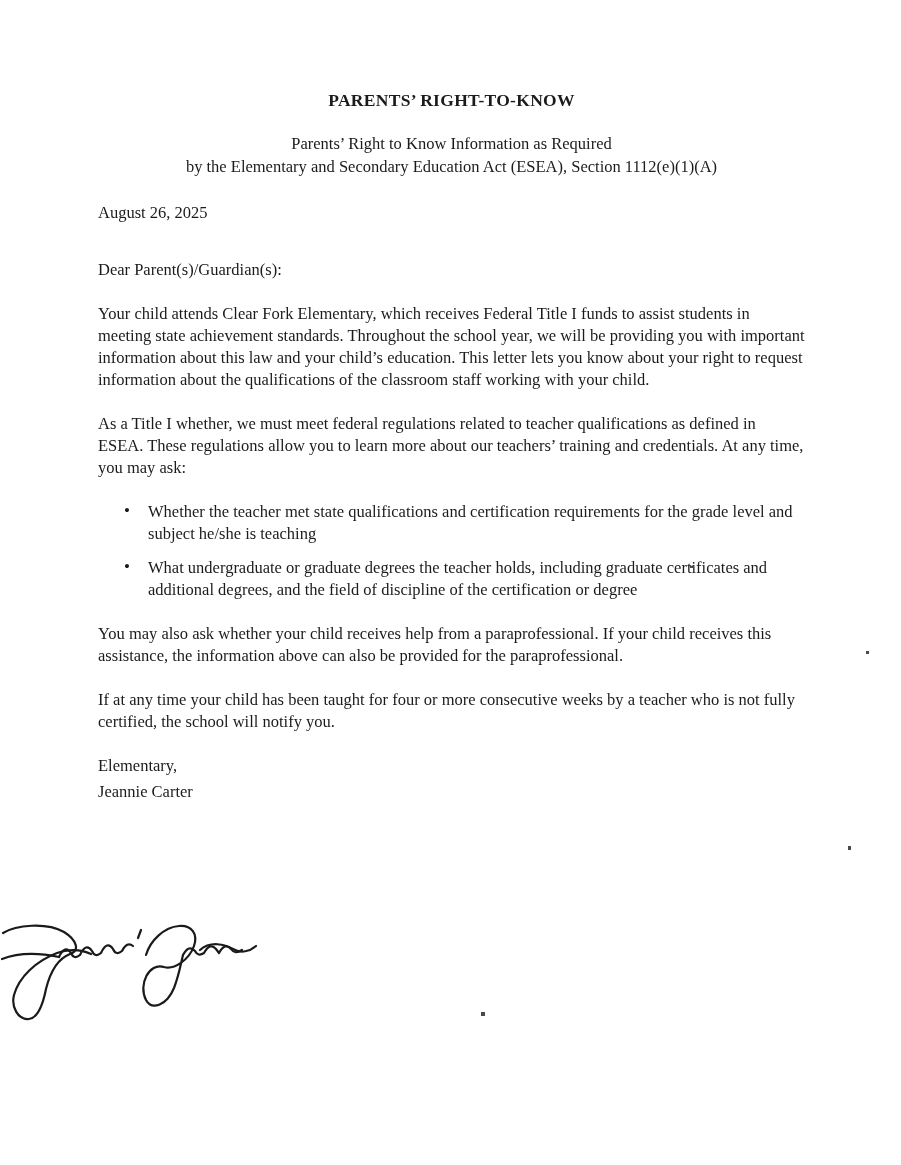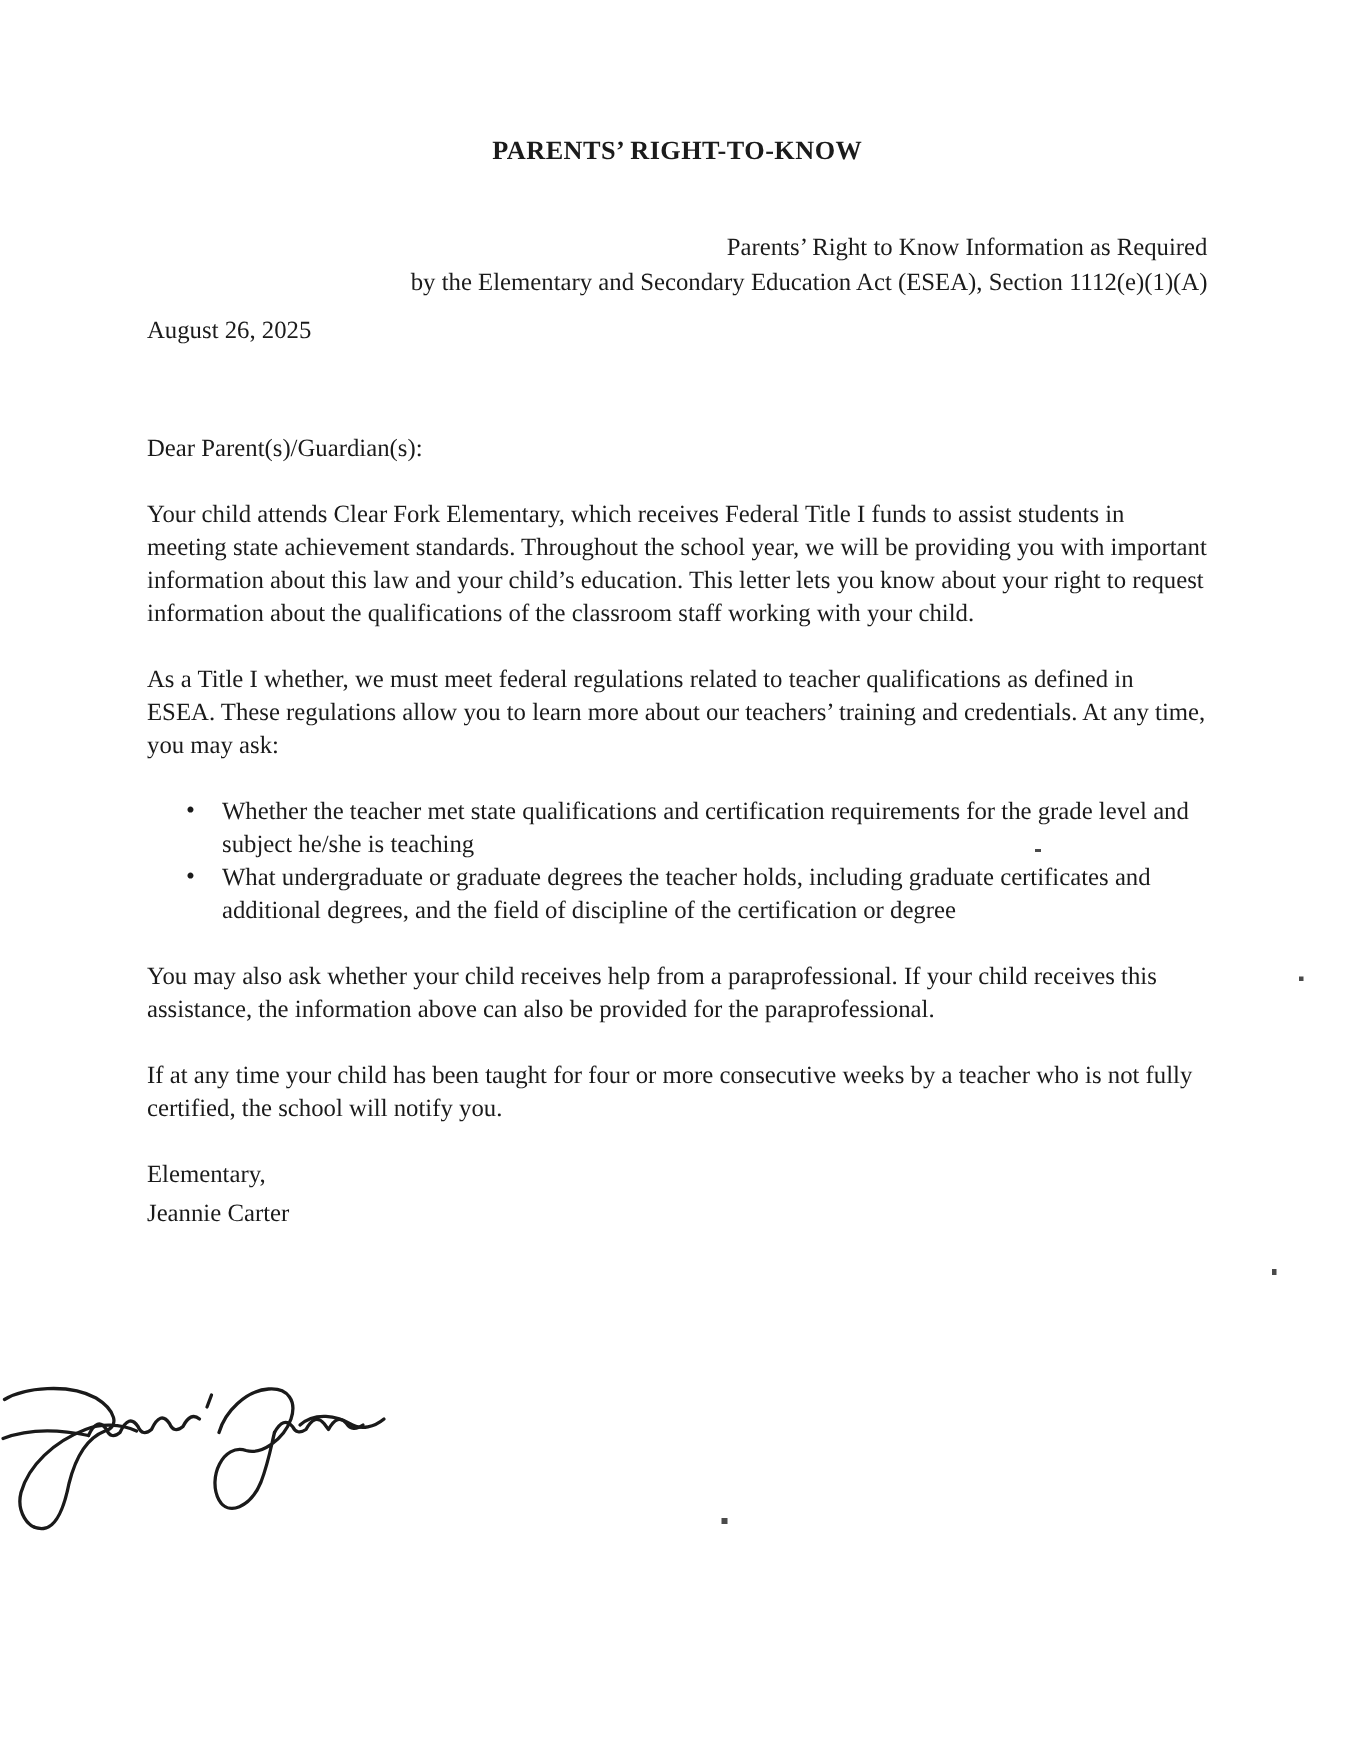--- a/index.html
+++ b/index.html
@@ -30,43 +30,44 @@
     line-height: 22px;
   }
   .title {
     text-align: center;
     font-weight: bold;
     font-size: 17.5px;
     line-height: 24px;
     letter-spacing: 0.3px;
   }
   .subtitle {
-    margin-top: 41px;
-    text-align: right;
+    margin-top: 20px;
+    text-align: center;
     line-height: 23px;
   }
   .date-line {
-    margin-top: 10px;
+    margin-top: 24px;
   }
   .greeting {
-    margin-top: 57px;
+    margin-top: 35px;
   }
   .para {
     margin-top: 22px;
     white-space: pre-wrap;
   }
   ul.bullet-list {
     margin: 22px 0 0 0;
     padding: 0;
     list-style: none;
   }
   ul.bullet-list li {
     position: relative;
     margin-left: 50px;
     white-space: pre-wrap;
+    margin-top: 12px;
   }
   ul.bullet-list li::before {
     content: "\2022";
     position: absolute;
     left: -24px;
     top: -1px;
     font-size: 17px;
   }
   .closing {
     margin-top: 22px;

